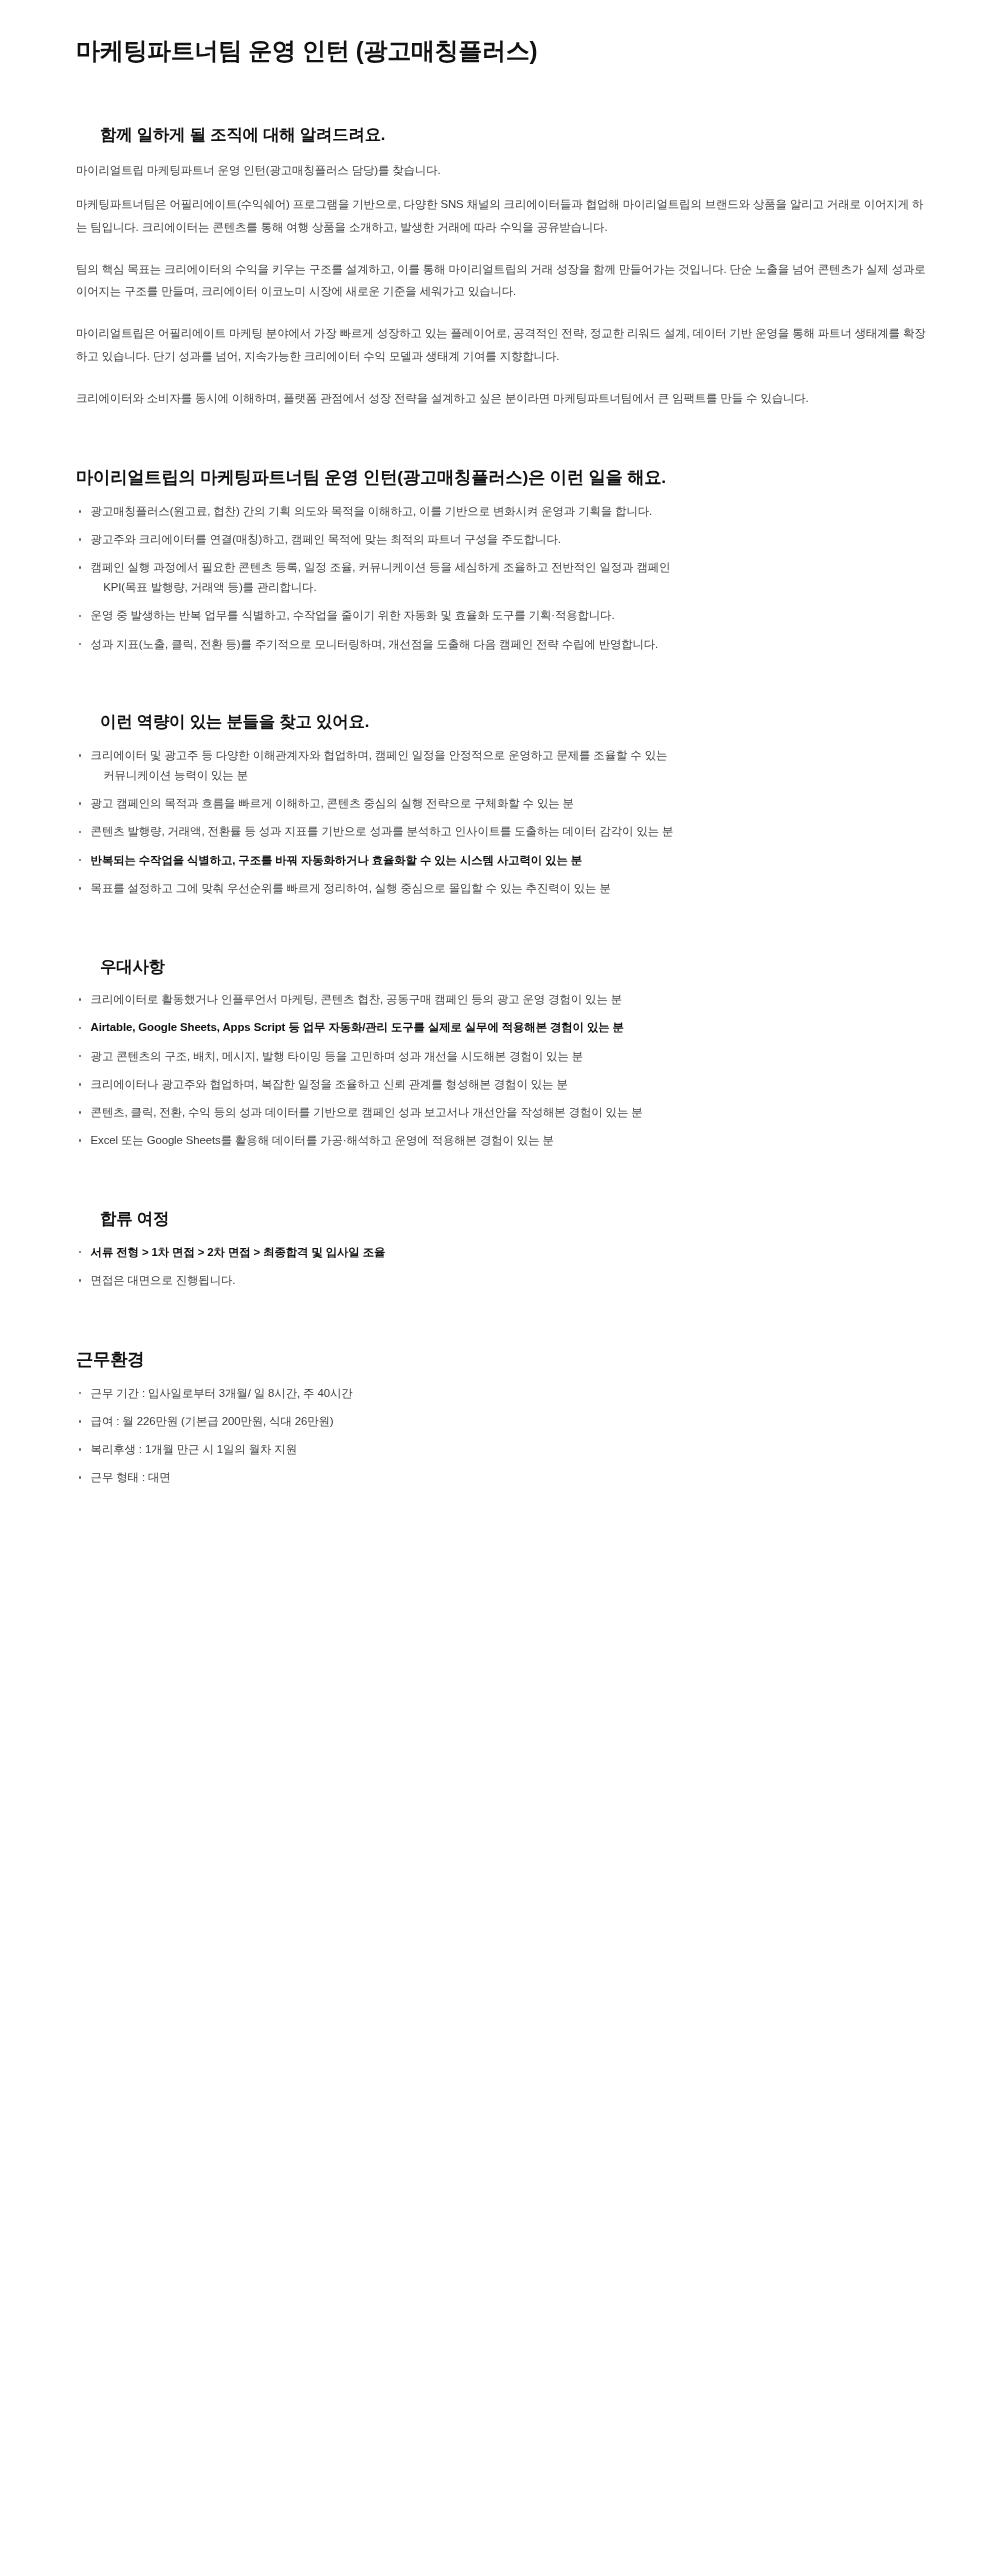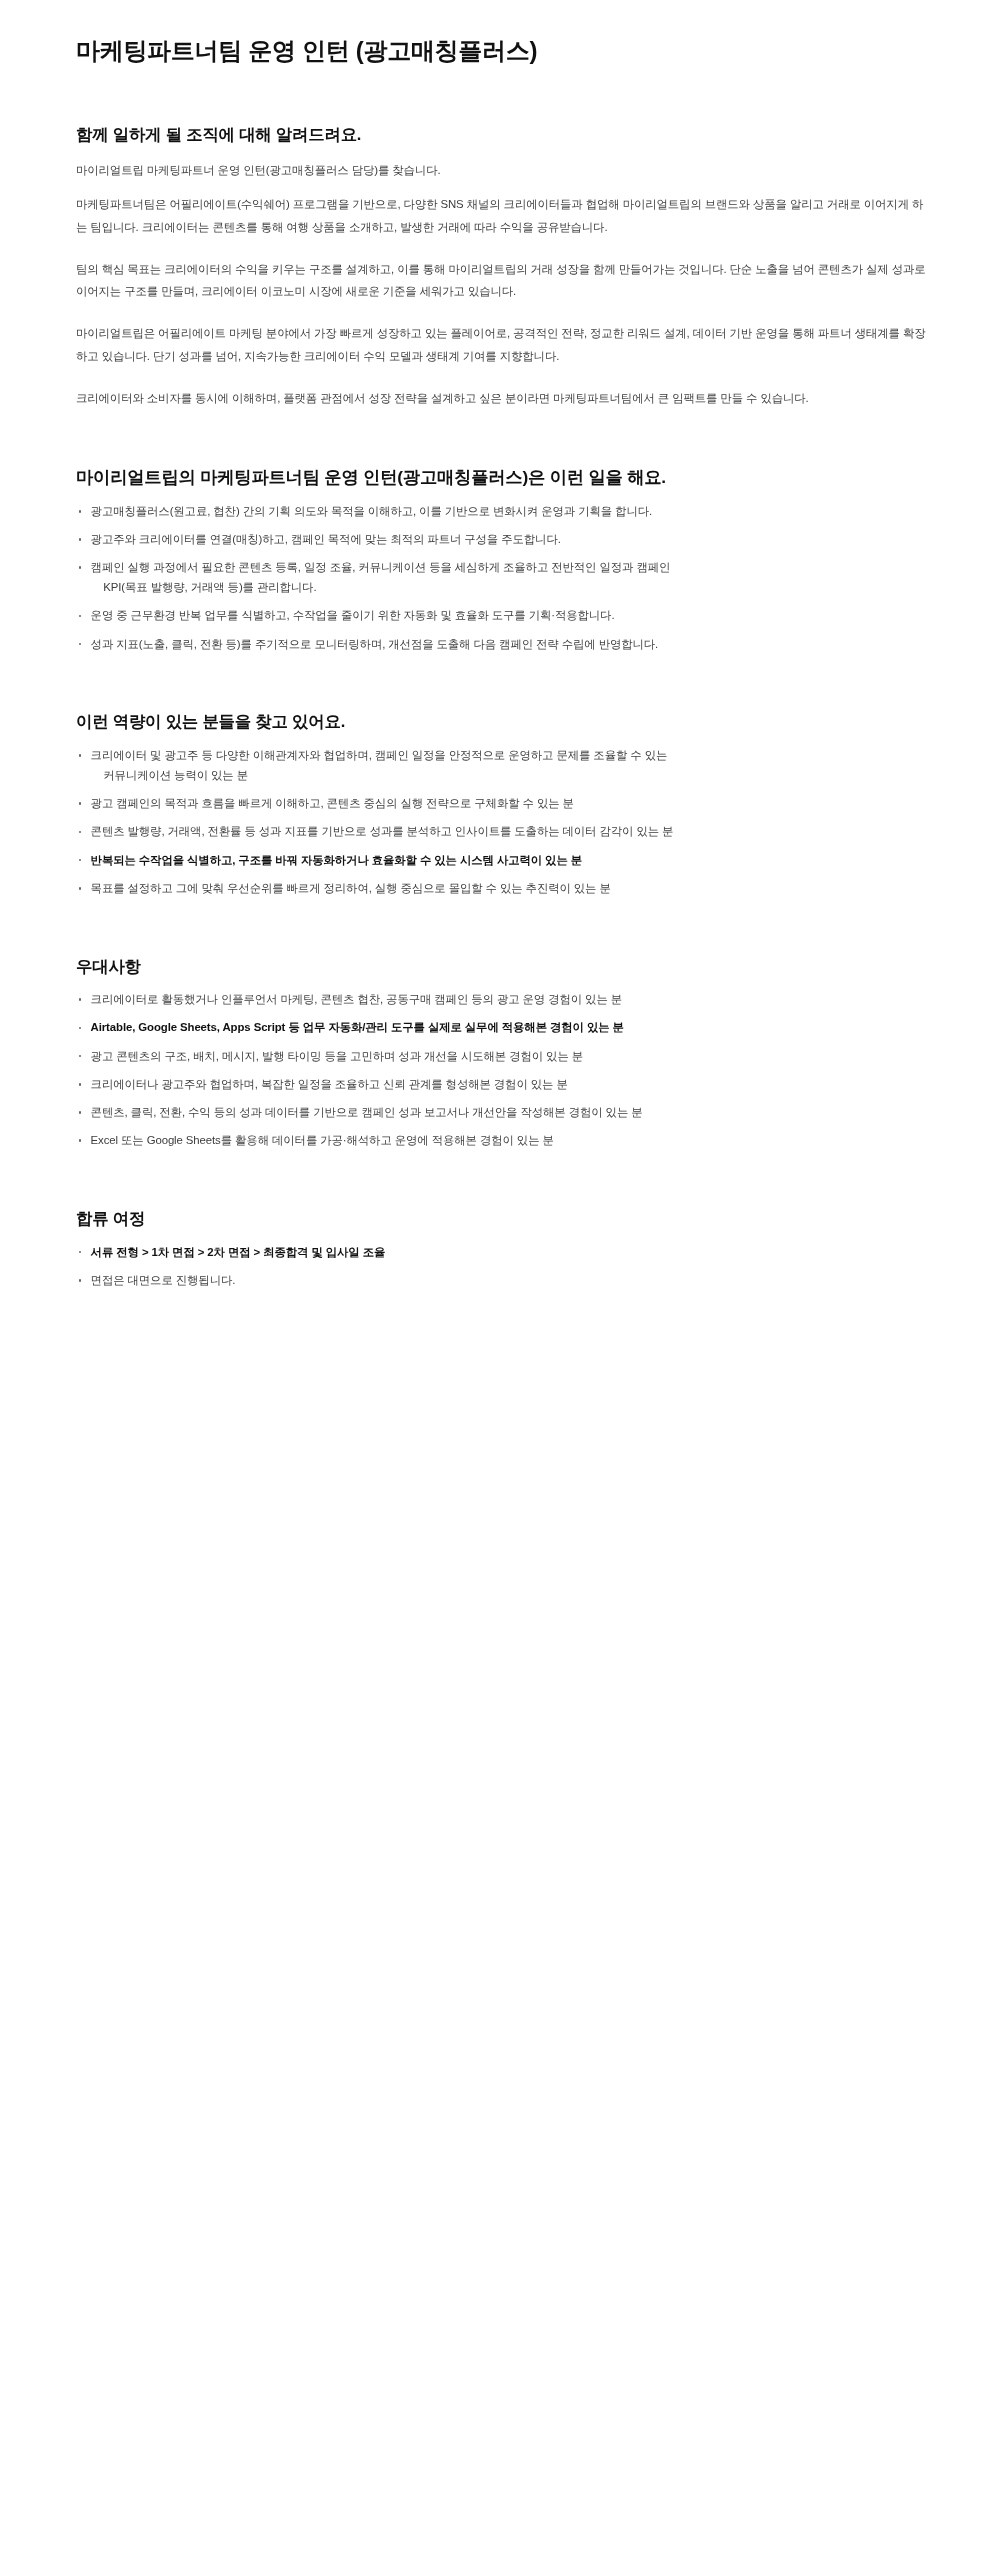--- a/index.html
+++ b/index.html
@@ -34,20 +34,21 @@
   .h2 {
     font-size: 15.5px;
     font-weight: bold;
     color: #111111;
     letter-spacing: -0.2px;
     margin: 0 0 12.7px 0;
     line-height: 1.4;
   }
   .h2.big {
     font-size: 16.4px;
+    margin-left: 24px;
   }
   .h2.xl {
     font-size: 17.3px;
   }
   .sub-bold {
     font-size: 11.4px;
     font-weight: bold;
     color: #333333;
     margin: 0 0 24px 0;
   }
@@ -121,21 +122,21 @@
         <span>광고매칭플러스(원고료, 협찬) 간의 기획 의도와 목적을 이해하고, 이를 기반으로 변화시켜 운영과 기획을 합니다.</span>
       </li>
       <li>
         <span>광고주와 크리에이터를 연결(매칭)하고, 캠페인 목적에 맞는 최적의 파트너 구성을 주도합니다.</span>
       </li>
       <li>
         <span>캠페인 실행 과정에서 필요한 콘텐츠 등록, 일정 조율, 커뮤니케이션 등을 세심하게 조율하고 전반적인 일정과 캠페인</span>
         <span class="indent-line">KPI(목표 발행량, 거래액 등)를 관리합니다.</span>
       </li>
       <li>
-        <span>운영 중 근무환경 반복 업무를 식별하고, 수작업을 줄이기 위한 자동화 및 효율화 도구를 기획·적용합니다.</span>
+        <span>운영 중 발생하는 반복 업무를 식별하고, 수작업을 줄이기 위한 자동화 및 효율화 도구를 기획·적용합니다.</span>
       </li>
       <li>
         <span>성과 지표(노출, 클릭, 전환 등)를 주기적으로 모니터링하며, 개선점을 도출해 다음 캠페인 전략 수립에 반영합니다.</span>
       </li>
     </ul>
   </div>
 
   <div class="section">
     <h2 class="h2 big">이런 역량이 있는 분들을 찾고 있어요.</h2>
     <ul class="bullets">
@@ -187,15 +188,32 @@
     <ul class="bullets">
       <li class="bold">
         <span>서류 전형 &gt; 1차 면접 &gt; 2차 면접 &gt; 최종합격 및 입사일 조율</span>
       </li>
       <li>
         <span>면접은 대면으로 진행됩니다.</span>
       </li>
     </ul>
   </div>
 
+  <div class="section">
+    <h2 class="h2 xl">근무환경</h2>
+    <ul class="bullets">
+      <li>
+        <span>근무 기간 : 입사일로부터 3개월/ 일 8시간, 주 40시간</span>
+      </li>
+      <li>
+        <span>급여 : 월 226만원 (기본급 200만원, 식대 26만원)</span>
+      </li>
+      <li>
+        <span>복리후생 : 1개월 만근 시 1일의 월차 지원</span>
+      </li>
+      <li>
+        <span>근무 형태 : 대면</span>
+      </li>
+    </ul>
+  </div>
 
 </div>
 
 
 </body></html>

